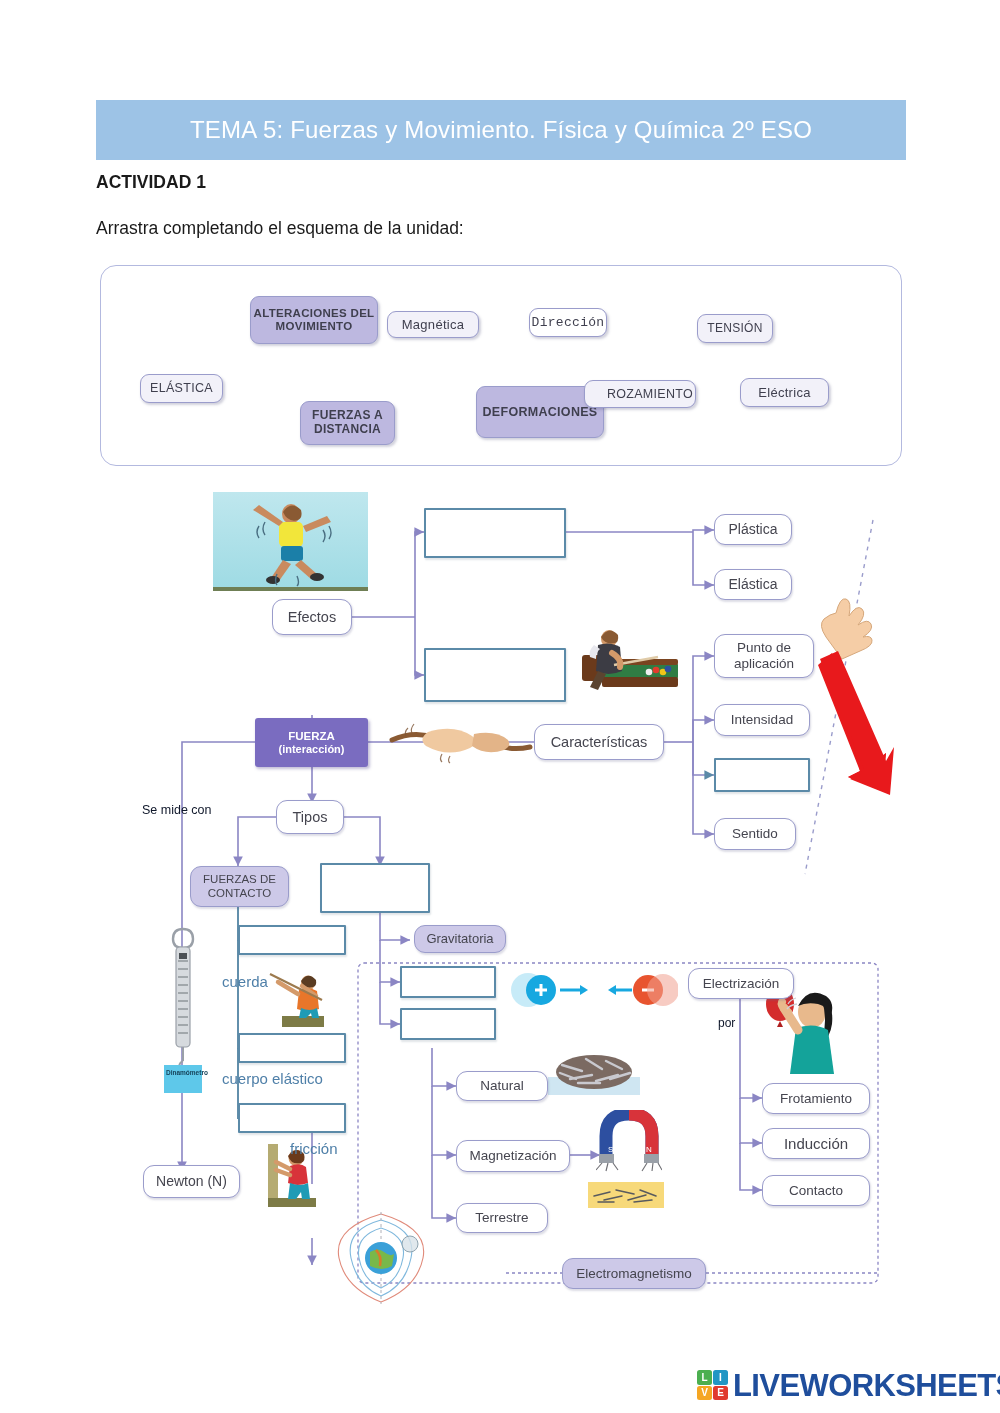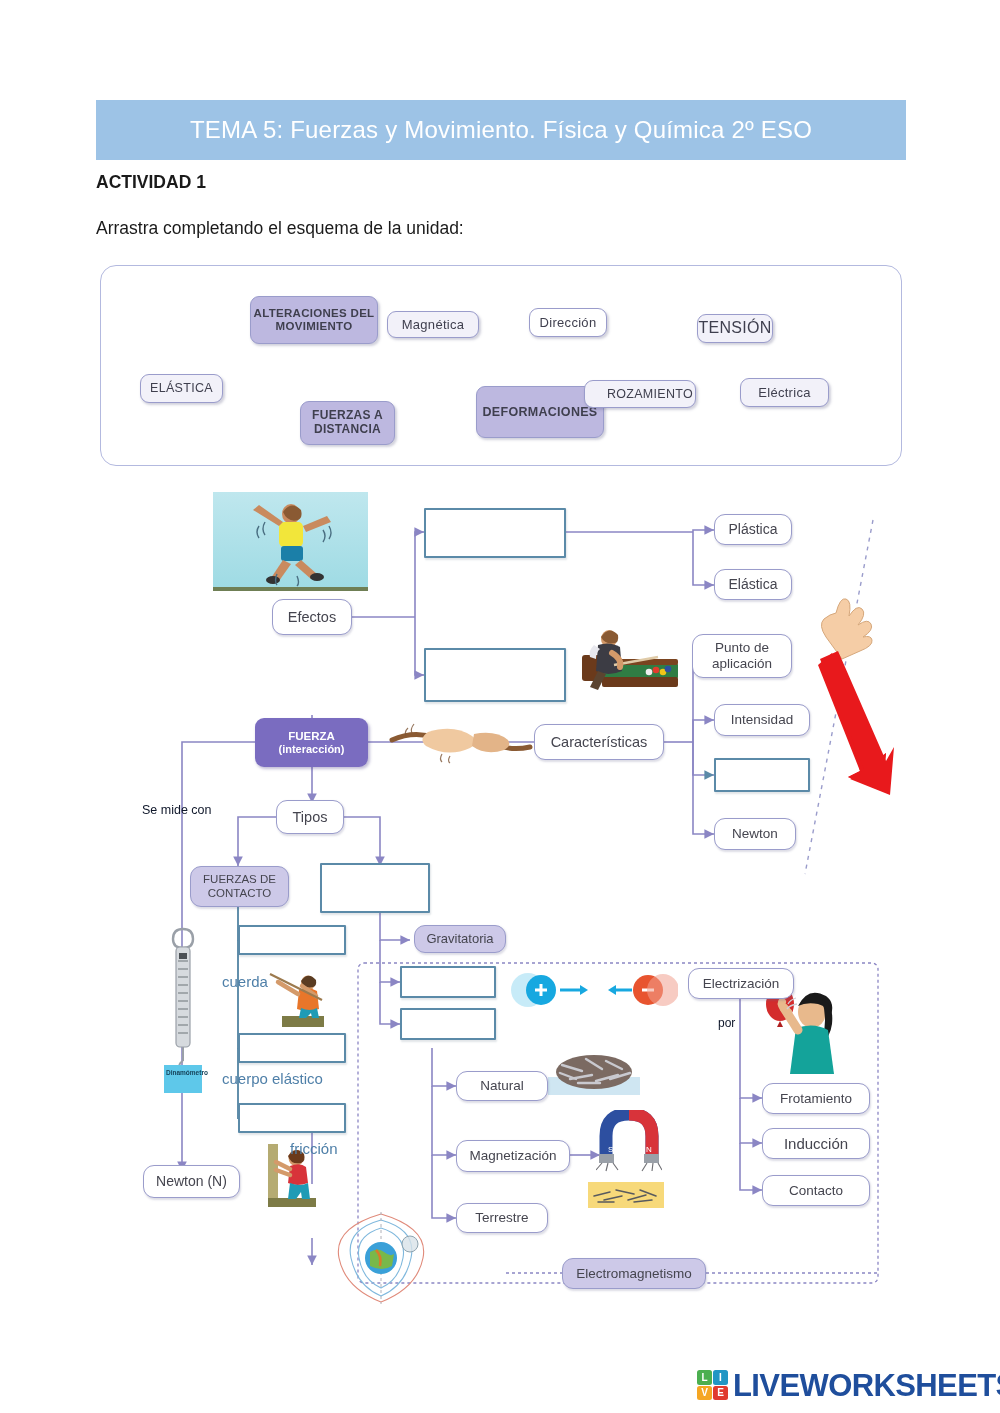--- a/index.html
+++ b/index.html
@@ -28,36 +28,36 @@
   }
   .chip{
     position:absolute;box-sizing:border-box;
     border:1.3px solid #9a9ccb;border-radius:9px;
     display:flex;align-items:center;justify-content:center;text-align:center;
     color:#3f3f4e;line-height:1.16;letter-spacing:.3px;
     box-shadow:1.5px 2px 2.5px rgba(90,90,130,.28);
   }
   .chip.fill{background:#bdb8e0;margin-left:46px;}
   .chip.light{background:#f2f1f9;}
-  .chip.white{background:#ffffff;}
+  .chip.white{background:#ffffff;font-family:Liberation Mono, monospace;}
   
   .diagram{position:absolute;left:0;top:470px;width:1000px;height:850px;}
   .diagram svg{position:absolute;left:0;top:0;}
   .node{
     position:absolute;box-sizing:border-box;display:flex;
     align-items:center;justify-content:center;
     line-height:1.15;color:#45454f;
   }
   .pill{
     border:1.2px solid #9a9ccb;border-radius:11px;background:#fff;
     box-shadow:1px 1.5px 2px rgba(100,100,140,.22);
   }
   .pill.violet{background:#cdc9e8;border-color:#9a9ccb;}
   .pill.deep{
-    background:#7a6cc0;border:none;border-radius:9px;color:#fff;font-weight:bold;
+    background:#7a6cc0;border:none;border-radius:3px;color:#fff;font-weight:bold;
     box-shadow:1.5px 2px 3px rgba(80,70,140,.35);
   }
   .blank{
     border:2.2px solid #5b8aa8;background:#ffffff;border-radius:1px;
     box-shadow:1px 1.5px 2px rgba(90,110,130,.18);
   }
   .plainlabel{position:absolute;color:#0f172a;}
   .bluelabel{position:absolute;color:#4e7fa8;}
   
   .logo{position:absolute;left:697px;top:1366px;width:300px;height:40px;}
@@ -87,21 +87,21 @@
 <div class="bank">
   <div class="chip fill" style="left:103px;top:30px;width:128px;height:48px;font-size:11.5px;font-weight:600;">
     <span>ALTERACIONES DEL MOVIMIENTO</span>
   </div>
   <div class="chip light" style="left:286px;top:45px;width:92px;height:27px;font-size:13px;">
     <span>Magnética</span>
   </div>
   <div class="chip white" style="left:428px;top:42px;width:78px;height:29px;font-size:13px;">
     <span>Dirección</span>
   </div>
-  <div class="chip light" style="left:596px;top:48px;width:76px;height:29px;font-size:16px;">
+  <div class="chip light" style="left:596px;top:48px;width:76px;height:29px;font-size:12px;">
     <span>TENSIÓN</span>
   </div>
   <div class="chip light" style="left:39px;top:108px;width:83px;height:29px;font-size:12.5px;">
     <span>ELÁSTICA</span>
   </div>
   <div class="chip fill" style="left:153px;top:135px;width:95px;height:44px;font-size:12px;font-weight:600;">
     <span>FUERZAS A DISTANCIA</span>
   </div>
   <div class="chip fill" style="left:329px;top:120px;width:128px;height:52px;font-size:12.5px;font-weight:600;">
     <span>DEFORMACIONES</span>
@@ -430,31 +430,31 @@
 
   <div class="node pill deep" style="left:255px;top:248px;width:113px;height:49px;font-size:11.5px;flex-direction:column;">
     <span>FUERZA</span>
     <span style="font-size:11px;">(interacción)</span>
   </div>
 
   <div class="node pill" style="left:534px;top:254px;width:130px;height:36px;font-size:14.5px;">
     <span>Características</span>
   </div>
 
-  <div class="node pill" style="left:692px;top:164px;width:100px;height:44px;font-size:13.5px;flex-direction:column;">
+  <div class="node pill" style="left:714px;top:164px;width:100px;height:44px;font-size:13.5px;flex-direction:column;">
     <span>Punto de</span>
     <span>aplicación</span>
   </div>
   <div class="node pill" style="left:714px;top:234px;width:96px;height:32px;font-size:13.5px;">
     <span>Intensidad</span>
   </div>
 
   <div class="node blank" style="left:714px;top:288px;width:96px;height:34px;"></div>
   <div class="node pill" style="left:714px;top:348px;width:82px;height:32px;font-size:13.5px;">
-    <span>Newton</span>
+    <span>Sentido</span>
   </div>
 
   <div class="plainlabel" style="left:142px;top:333px;font-size:12.5px;">Se mide con</div>
 
   <div class="node pill" style="left:276px;top:330px;width:68px;height:34px;font-size:14.5px;">
     <span>Tipos</span>
   </div>
 
   <div class="node pill violet" style="left:190px;top:396px;width:99px;height:41px;font-size:11.5px;flex-direction:column;">
     <span>FUERZAS DE</span>

